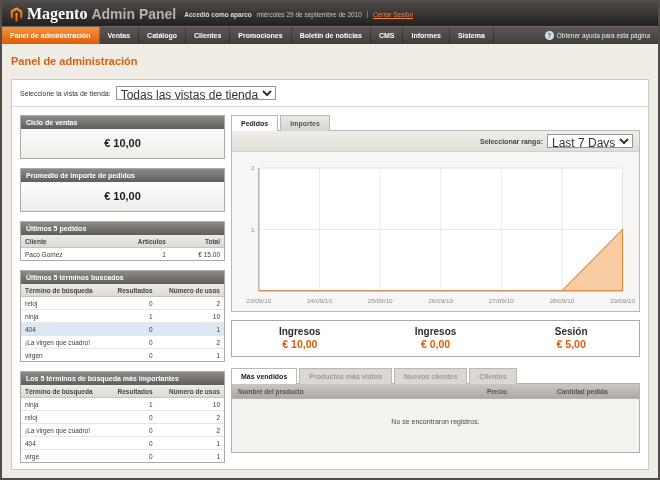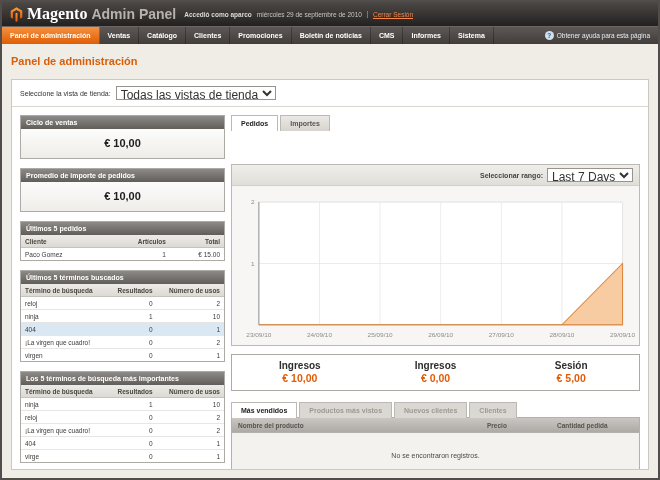--- a/index.html
+++ b/index.html
@@ -50,21 +50,21 @@
   .mtable tr.hovered td { background:#d9e8f3; }
 
   
   .tabs { display:flex; gap:2px; position:relative; z-index:2; margin-bottom:-1px; }
   .tab { font-size:7px; font-weight:bold; padding:3.5px 9px; border:1px solid #bcb9b4; border-bottom:none; background:linear-gradient(#ebe9e5,#d7d4cf); color:#555; cursor:pointer; }
   .tab.active { background:#fff; color:#222; padding-bottom:4.5px; }
   .tab.disabled { color:#9c9994; background:#dbd8d3; cursor:default; }
   .bottom-tabs { margin-top:11px; }
 
   
-  .chart-panel { border:1px solid #bcb9b4; background:#0c4a6e;margin-top:34px; }
+  .chart-panel { border:1px solid #bcb9b4; background:#0c4a6e; }
   .range-bar { display:flex; justify-content:flex-end; align-items:center; gap:4px; background:linear-gradient(#f0eeea,#e1ded9); padding:3px 6px; font-size:7px; font-weight:bold; color:#444; border-bottom:1px solid #d2cfca; }
   .chart-wrap { padding:6px 4px 0; background:#f7f6f4; }
   #orders-chart { width:100%; height:153px; display:block; }
 
   
   .stats-row { display:flex; border:1px solid #adaaa6; margin-top:8px; background:#fff; padding:5px 0 6px; }
   .stat { flex:1; text-align:center; }
   .stat-label { font-size:10px; font-weight:bold; color:#2d2d2d; }
   .stat-value { font-size:10.5px; font-weight:bold; color:#e25c06; margin-top:1px; }
 

